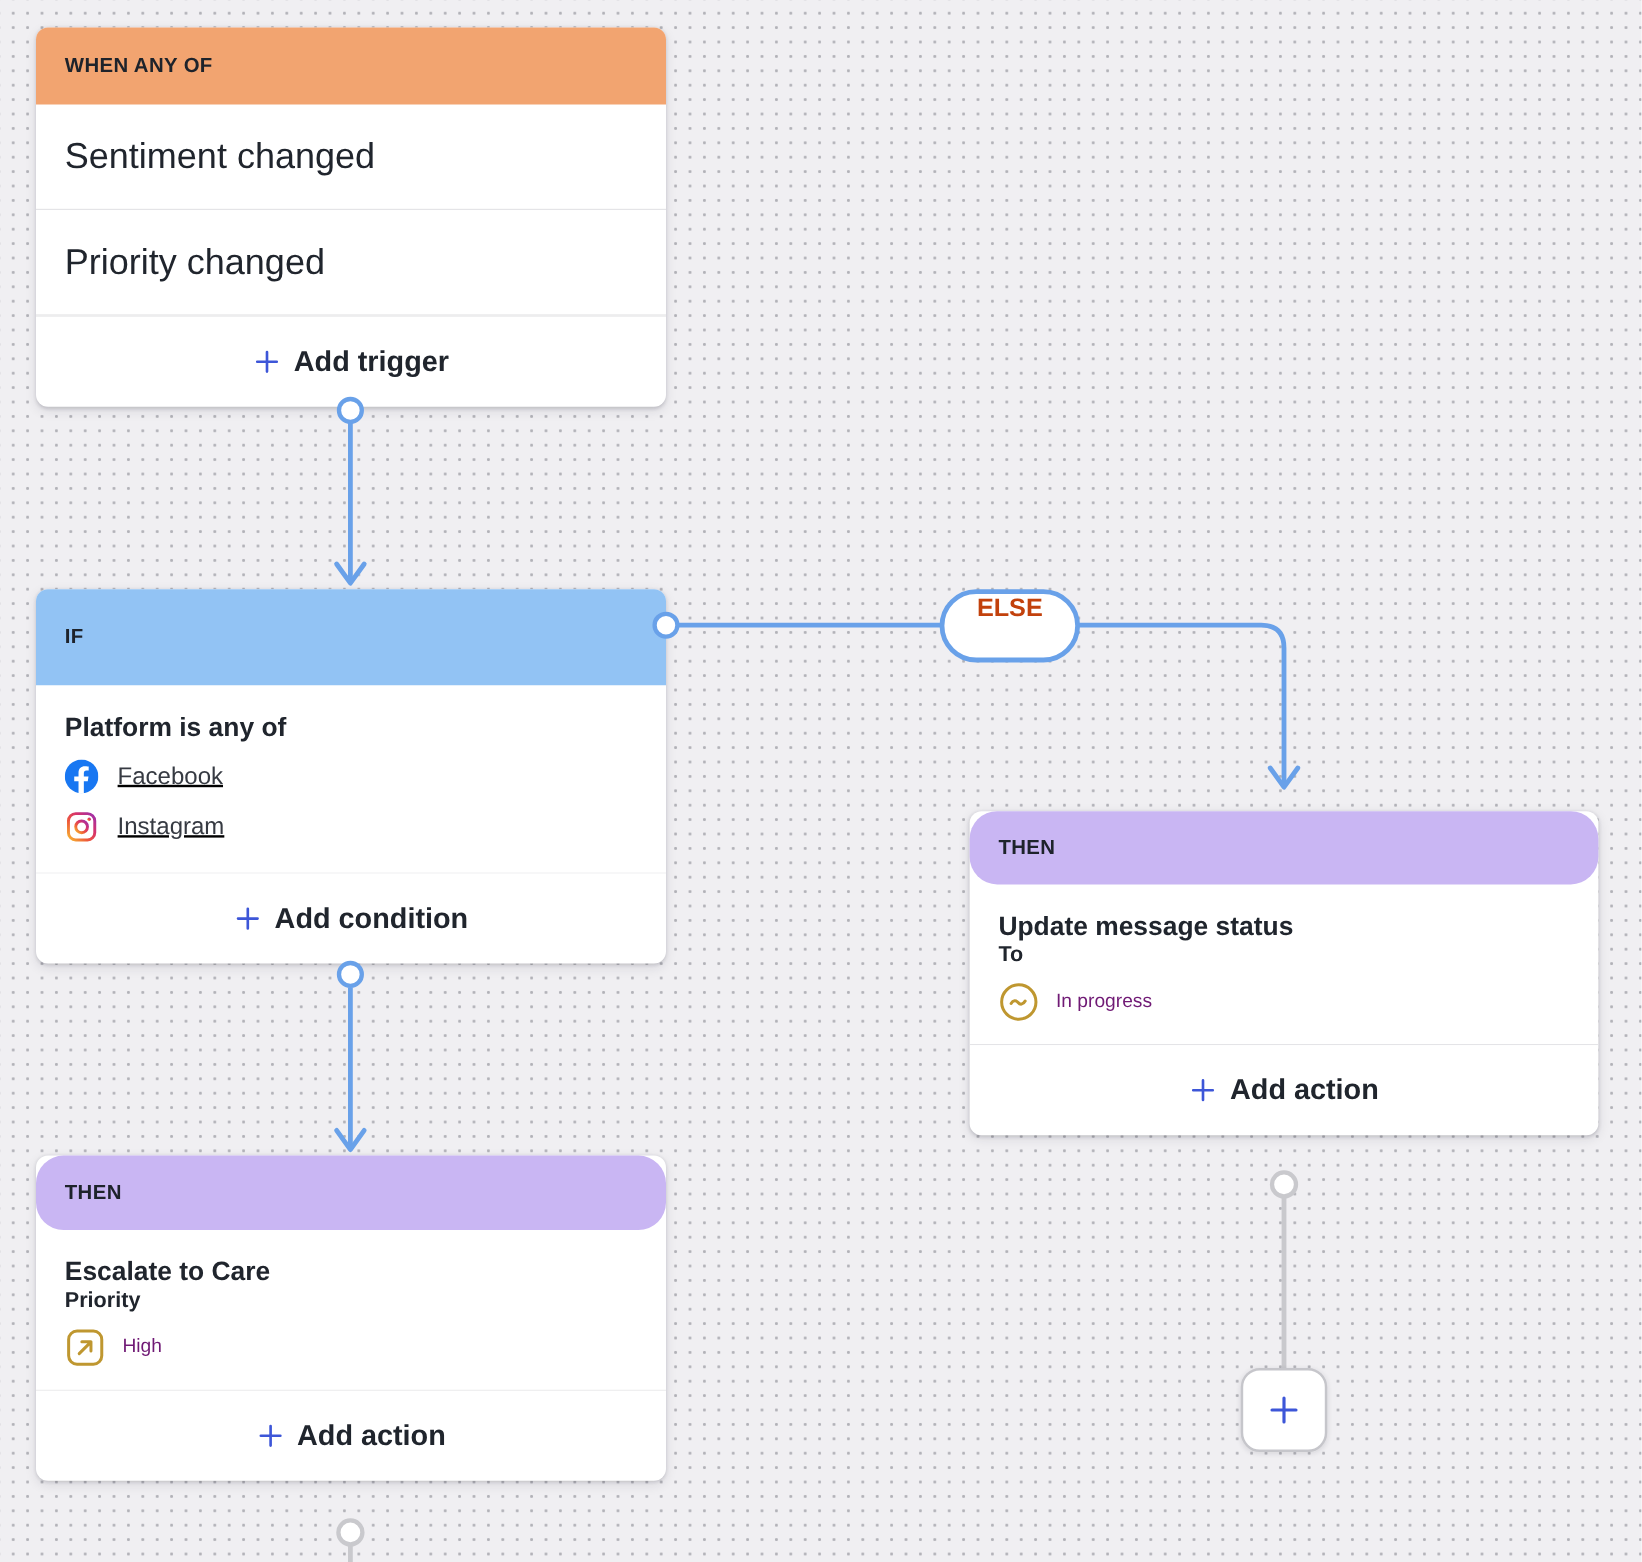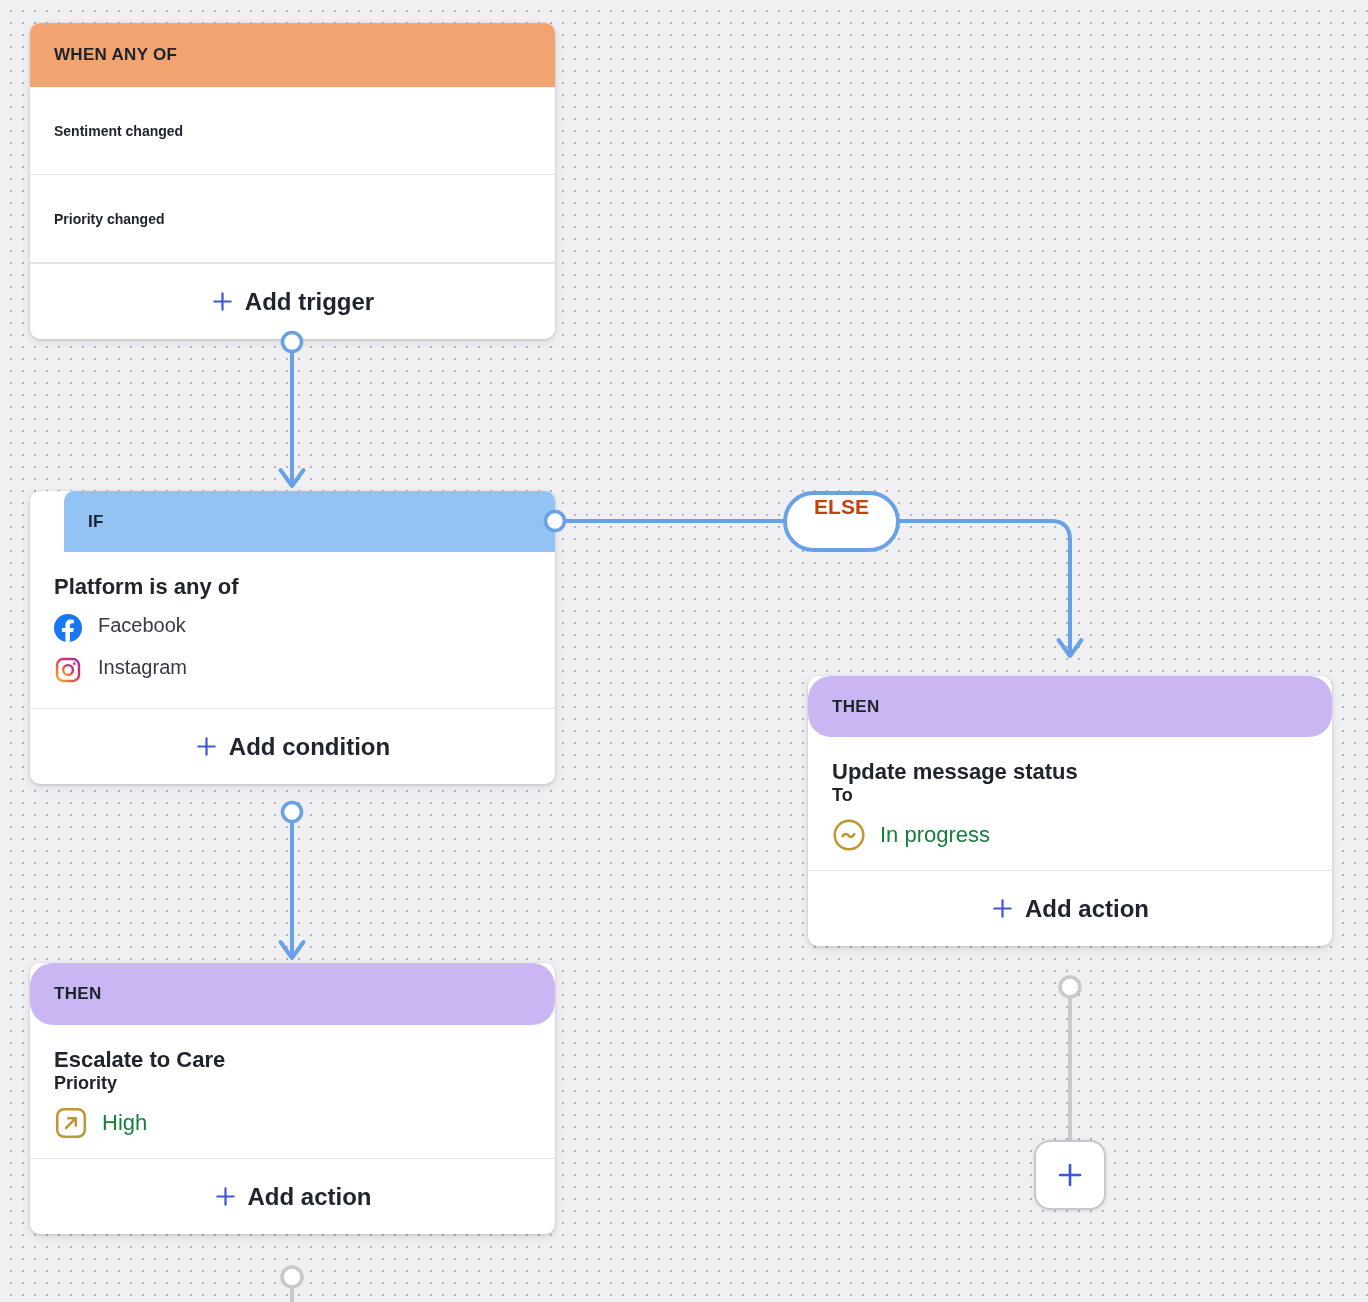--- a/index.html
+++ b/index.html
@@ -24,43 +24,43 @@
     height:64px; display:flex; align-items:center; padding:0 24px;
     border-radius:10px 10px 0 0;
     font-size:17px; font-weight:700; letter-spacing:.3px; color:#1e232b;
   }
   .hdr-trigger  { background:#f2a470; }
   .hdr-if       { background:#92c3f4; }
   .hdr-then     { background:#c9b6f3;border-radius:23px; }
 
   .trigger-row {
     height:88px; display:flex; align-items:center; padding:0 24px;
-    font-size:14px; font-weight:700; color:#20252d;
+    font-size:30px; font-weight:400; color:#20252d;
     border-bottom:1px solid #e4e4e7;
   }
 
   .node-body { padding:22px 24px 18px 24px; }
   .node-title { font-size:22px; font-weight:700; color:#20252d; }
   .field-label { font-size:18px; font-weight:700; color:#20252d; }
   .value-row { display:flex; align-items:center; gap:14px; margin-top:12px; }
-  .value-row .value-text { font-size:22px; color:#15803d; }
-  .platform-row { display:flex; align-items:flex-start; gap:16px; margin-top:14px; }
+  .value-row .value-text { font-size:16px; color:#701a75; }
+  .platform-row { display:flex; align-items:center; gap:16px; margin-top:14px;text-decoration:underline; }
   .platform-row .value-text { font-size:20px; color:#363a42; }
 
   .node-footer {
     height:76px; display:flex; align-items:center; justify-content:center; gap:11px;
     border-top:1px solid #e4e4e7; cursor:pointer;
     font-size:24px; font-weight:700; color:#20252d;
     border-radius:0 0 10px 10px;
   }
 
   
   #trigger-node   { left:30px;  top:23px;  width:525px; }
   #condition-node { left:30px;  top:491px; width:525px; }
-  #condition-node .node-header { height:61px;margin-left:34px; }
+  #condition-node .node-header { height:80px; }
   #condition-node .node-body { padding-bottom:24px; }
   #then-right-node{ left:808px; top:676px; width:524px; }
   #then-right-node .node-header { height:61px; }
   #then-left-node { left:30px;  top:963px; width:525px; }
   #then-left-node .node-header { height:62px; }
 
   
   .else-badge {
     position:absolute; left:783px; top:491px; width:117px; height:61px;
     background:#fff; border:4px solid #69a1e9; border-radius:31px;

